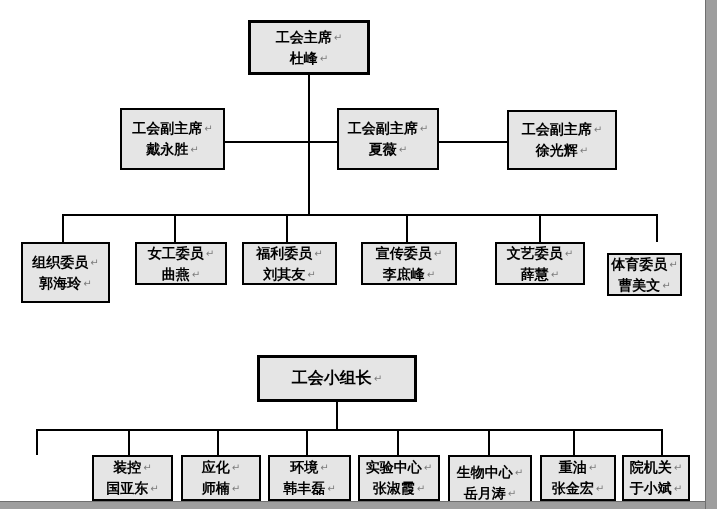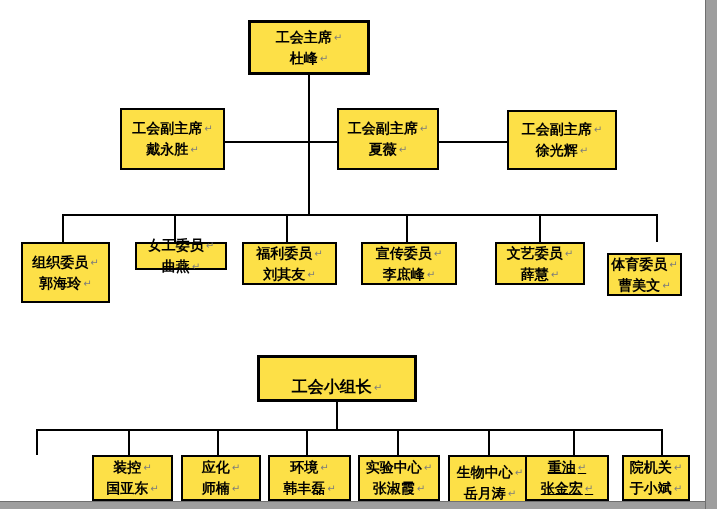--- a/index.html
+++ b/index.html
@@ -2,21 +2,21 @@
 <html><head>
 <meta charset="utf-8">
 <style>
   html,body{margin:0;padding:0;background:#fff;}
   .stage{
     position:relative;width:717px;height:509px;background:#ffffff;
     font-family:"DejaVu Sans","Liberation Sans",sans-serif;
     overflow:hidden;color:#000;
   }
   .box{
-    position:absolute;border:2px solid #000;background:#fde047;
+    position:absolute;border:2px solid #000;background:#e5e5e5;
     display:flex;flex-direction:column;align-items:center;justify-content:center;
     text-align:center;font-weight:bold;box-sizing:border-box;
   }
   .box.thick{border-width:3px;}
   .ln{line-height:20px;font-size:14px;white-space:nowrap;}
   .ln.big{font-size:16px;line-height:22px;}
   .pilcrow{color:#7c7c7c;font-size:10px;font-weight:normal;margin-left:2px;vertical-align:1px;}
   .hline,.vline{position:absolute;background:#000;}
   .hline{height:2px;}
   .vline{width:2px;}
@@ -59,42 +59,42 @@
   <div class="vline" style="left:174px;top:214px;height:28px;"></div>
   <div class="vline" style="left:286px;top:214px;height:28px;"></div>
   <div class="vline" style="left:406px;top:214px;height:28px;"></div>
   <div class="vline" style="left:539px;top:214px;height:28px;"></div>
   <div class="vline" style="left:656px;top:214px;height:28px;"></div>
 
   <div class="box" style="left:21px;top:242px;width:89px;height:61px;">
     <div class="ln"><span>组织委员</span><span class="pilcrow">↵</span></div>
     <div class="ln"><span>郭海玲</span><span class="pilcrow">↵</span></div>
   </div>
-  <div class="box" style="left:135px;top:242px;width:92px;height:28px;">
+  <div class="box" style="left:135px;top:242px;width:92px;height:43px;">
     <div class="ln"><span>女工委员</span><span class="pilcrow">↵</span></div>
     <div class="ln"><span>曲燕</span><span class="pilcrow">↵</span></div>
   </div>
   <div class="box" style="left:242px;top:242px;width:95px;height:43px;">
     <div class="ln"><span>福利委员</span><span class="pilcrow">↵</span></div>
     <div class="ln"><span>刘其友</span><span class="pilcrow">↵</span></div>
   </div>
   <div class="box" style="left:361px;top:242px;width:96px;height:43px;">
     <div class="ln"><span>宣传委员</span><span class="pilcrow">↵</span></div>
     <div class="ln"><span>李庶峰</span><span class="pilcrow">↵</span></div>
   </div>
   <div class="box" style="left:495px;top:242px;width:90px;height:43px;text-align:right;">
     <div class="ln"><span>文艺委员</span><span class="pilcrow">↵</span></div>
     <div class="ln"><span>薛慧</span><span class="pilcrow">↵</span></div>
   </div>
   <div class="box" style="left:607px;top:253px;width:75px;height:43px;">
     <div class="ln"><span>体育委员</span><span class="pilcrow">↵</span></div>
     <div class="ln"><span>曹美文</span><span class="pilcrow">↵</span></div>
   </div>
 
-  <div class="box thick" style="left:257px;top:355px;width:160px;height:47px;justify-content:flex-end;">
+  <div class="box thick" style="left:257px;top:355px;width:160px;height:47px;">
     <div class="ln big"><span>工会小组长</span><span class="pilcrow">↵</span></div>
   </div>
 
   <div class="vline" style="left:336px;top:402px;height:29px;"></div>
   <div class="hline" style="left:36px;top:429px;width:627px;"></div>
   <div class="vline" style="left:36px;top:429px;height:26px;"></div>
   <div class="vline" style="left:128px;top:429px;height:26px;"></div>
   <div class="vline" style="left:217px;top:429px;height:26px;"></div>
   <div class="vline" style="left:306px;top:429px;height:26px;"></div>
   <div class="vline" style="left:397px;top:429px;height:26px;"></div>
@@ -115,21 +115,21 @@
     <div class="ln"><span>韩丰磊</span><span class="pilcrow">↵</span></div>
   </div>
   <div class="box" style="left:358px;top:455px;width:82px;height:46px;justify-content:space-between;">
     <div class="ln"><span>实验中心</span><span class="pilcrow">↵</span></div>
     <div class="ln"><span>张淑霞</span><span class="pilcrow">↵</span></div>
   </div>
   <div class="box" style="left:448px;top:455px;width:84px;height:56px;">
     <div class="ln"><span>生物中心</span><span class="pilcrow">↵</span></div>
     <div class="ln"><span class="wavy">岳月涛</span><span class="pilcrow">↵</span></div>
   </div>
-  <div class="box" style="left:525px;top:455px;width:84px;height:46px;text-decoration:underline;">
+  <div class="box" style="left:540px;top:455px;width:76px;height:46px;">
     <div class="ln"><span>重油</span><span class="pilcrow">↵</span></div>
     <div class="ln"><span>张金宏</span><span class="pilcrow">↵</span></div>
   </div>
   <div class="box" style="left:622px;top:455px;width:68px;height:46px;">
     <div class="ln"><span>院机关</span><span class="pilcrow">↵</span></div>
     <div class="ln"><span>于小斌</span><span class="pilcrow">↵</span></div>
   </div>
 
   <div class="edge-right"></div>
   <div class="edge-bottom"></div>

